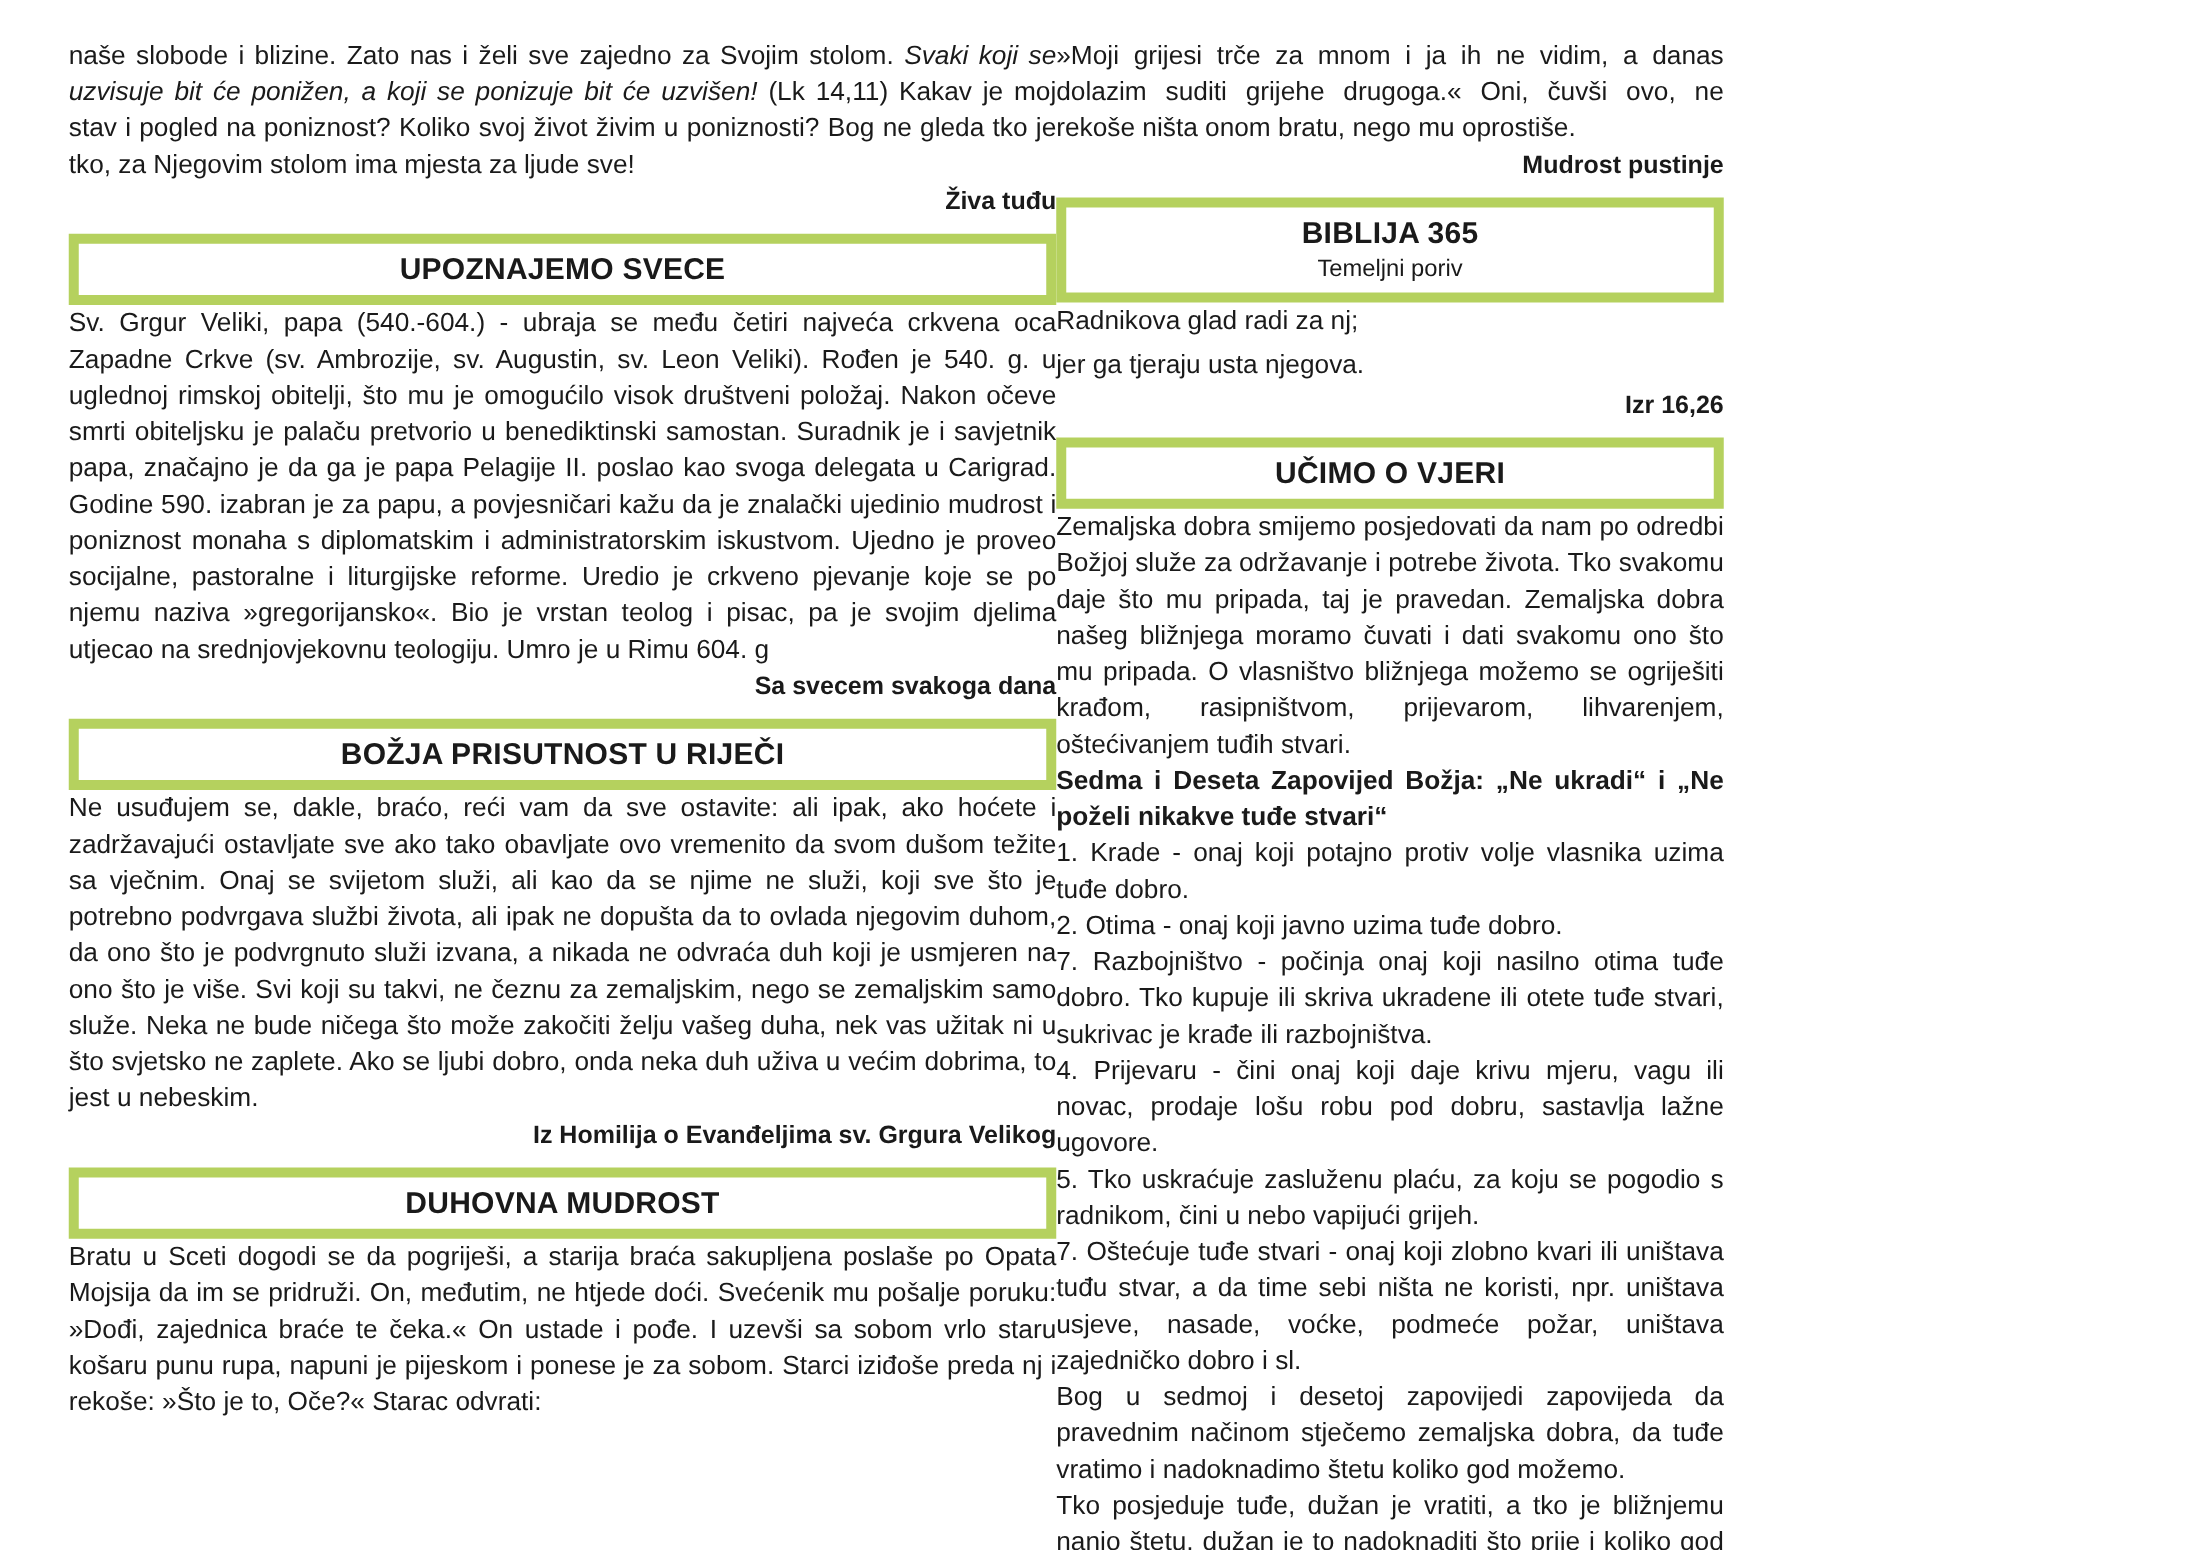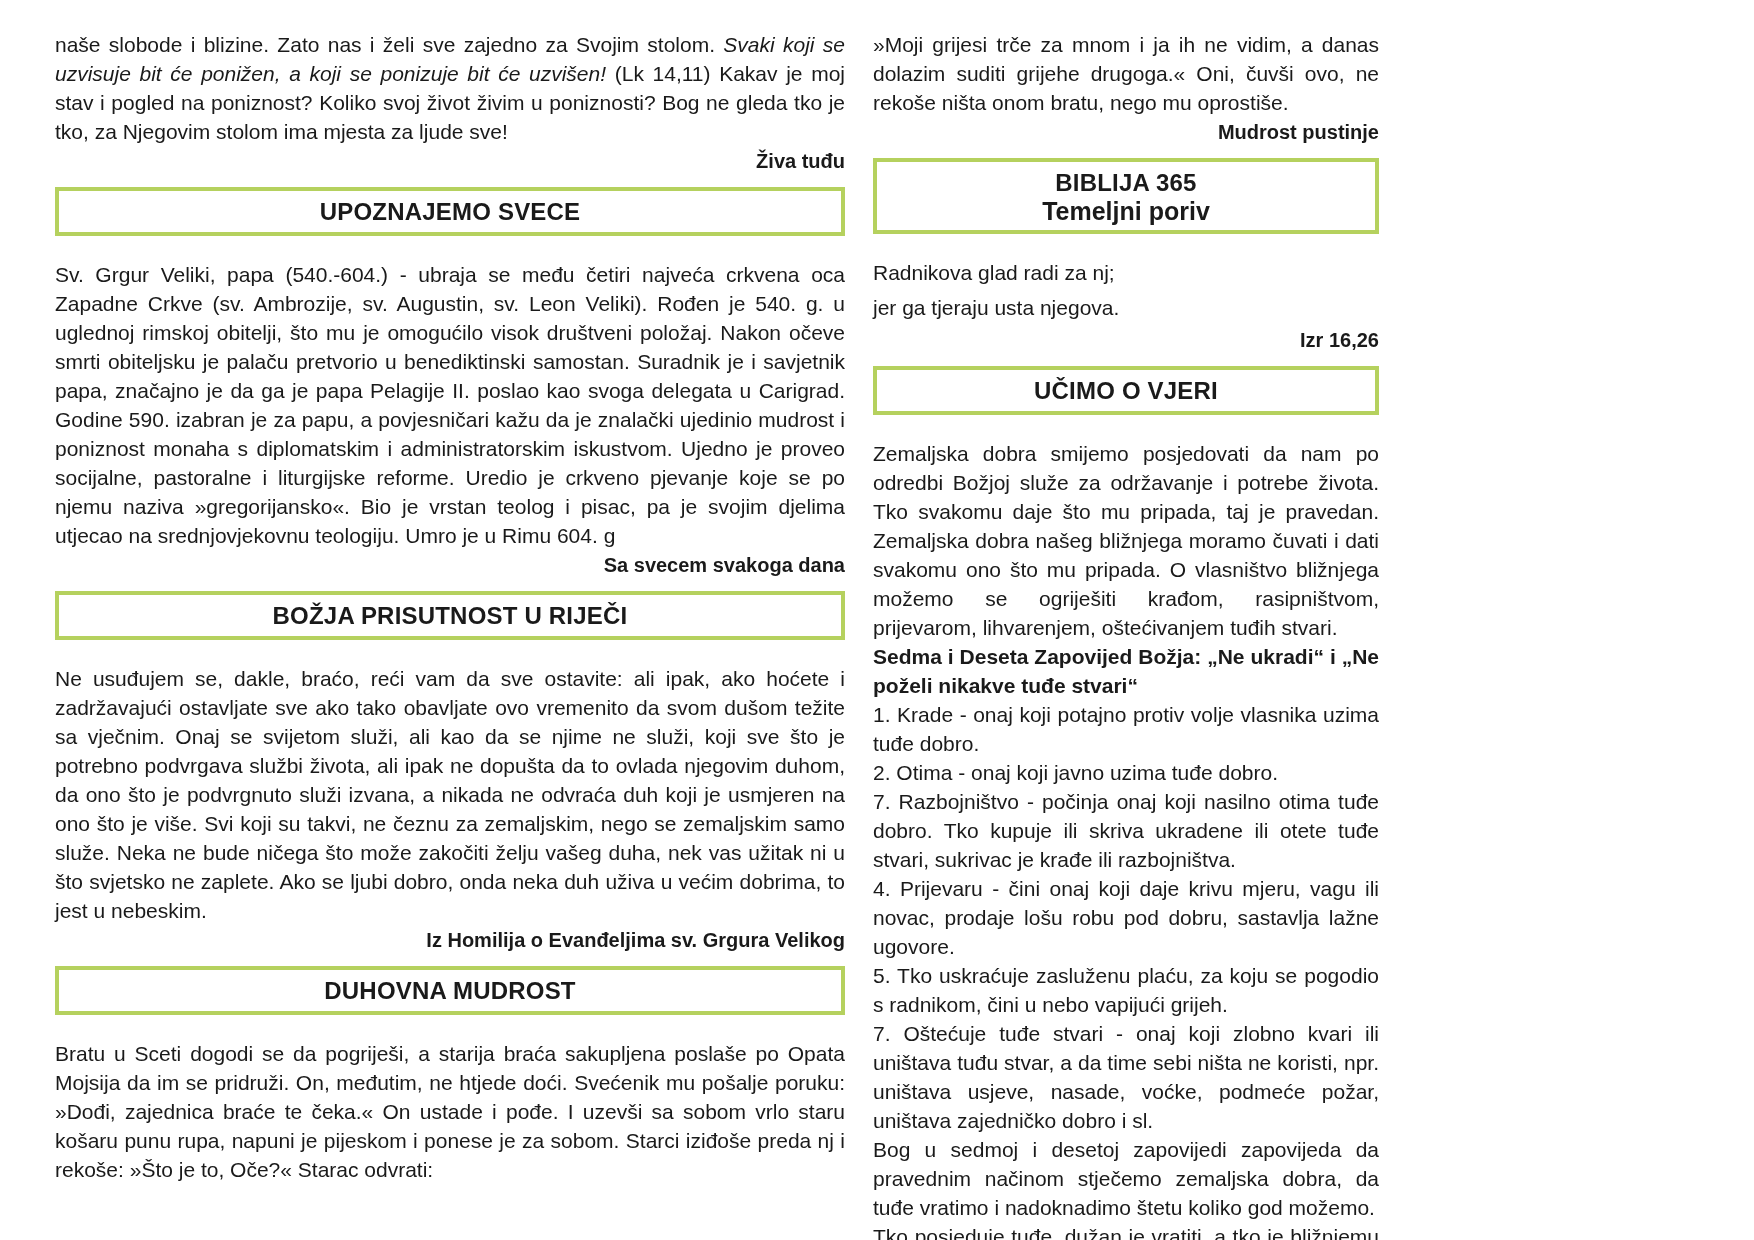--- a/index.html
+++ b/index.html
@@ -10,21 +10,20 @@
     height: 1240px;
     font-family: "Liberation Sans", sans-serif;
     color: #1a1a1a;
     overflow: hidden;
   }
   .page {
     width: 1436px;
     height: 1240px;
     padding: 30px 57px 20px 55px;
     display: flex;
-    gap: 28px;
     background: #ffffff;
   }
   .col { display: block; }
   .col-left  { width: 790px; flex: 0 0 790px; }
   .col-right { width: 824px; flex: 1 1 auto; }
 
   .body-text {
     font-size: 21px;
     line-height: 29px;
     text-align: justify;
@@ -34,36 +33,36 @@
 
   .attribution {
     font-size: 20px;
     line-height: 24px;
     font-weight: bold;
     text-align: right;
     margin-top: 3px;
   }
 
   .section-box {
-    border: 4px solid #14b8a6;
+    border: 8px solid #14b8a6;
     background: #ffffff;
     text-align: center;
-    margin: 14px 0 24px 0;
+    margin: 14px 0 0 0;
     padding: 6px 8px;
   }
   .section-box .box-title {
     font-size: 24px;
     line-height: 29px;
     font-weight: bold;
     letter-spacing: 0.2px;
   }
   .section-box .box-subtitle {
-    font-size: 25px;
+    font-size: 19px;
     line-height: 25px;
-    font-weight: bold;
+    font-weight: normal;
     margin-top: 2px;
   }
 
   .verse-line {
     font-size: 21px;
     line-height: 29px;
     text-align: left;
     margin-bottom: 6px;
   }
 

